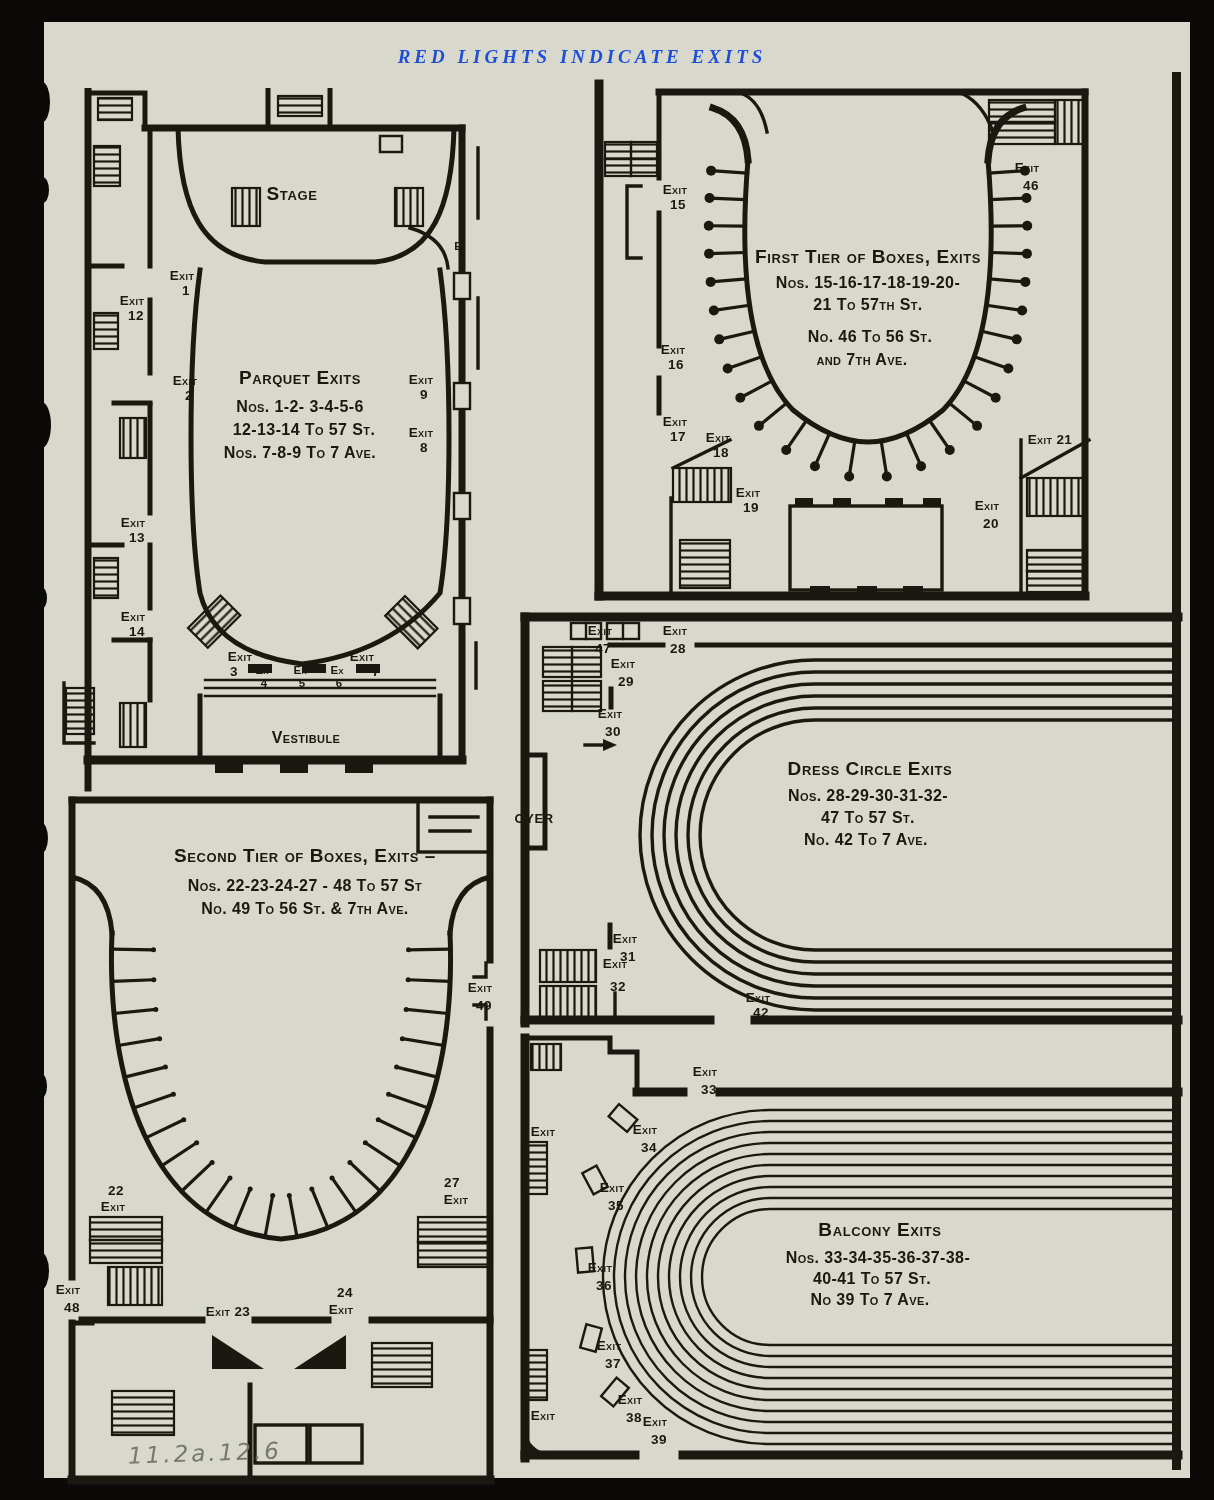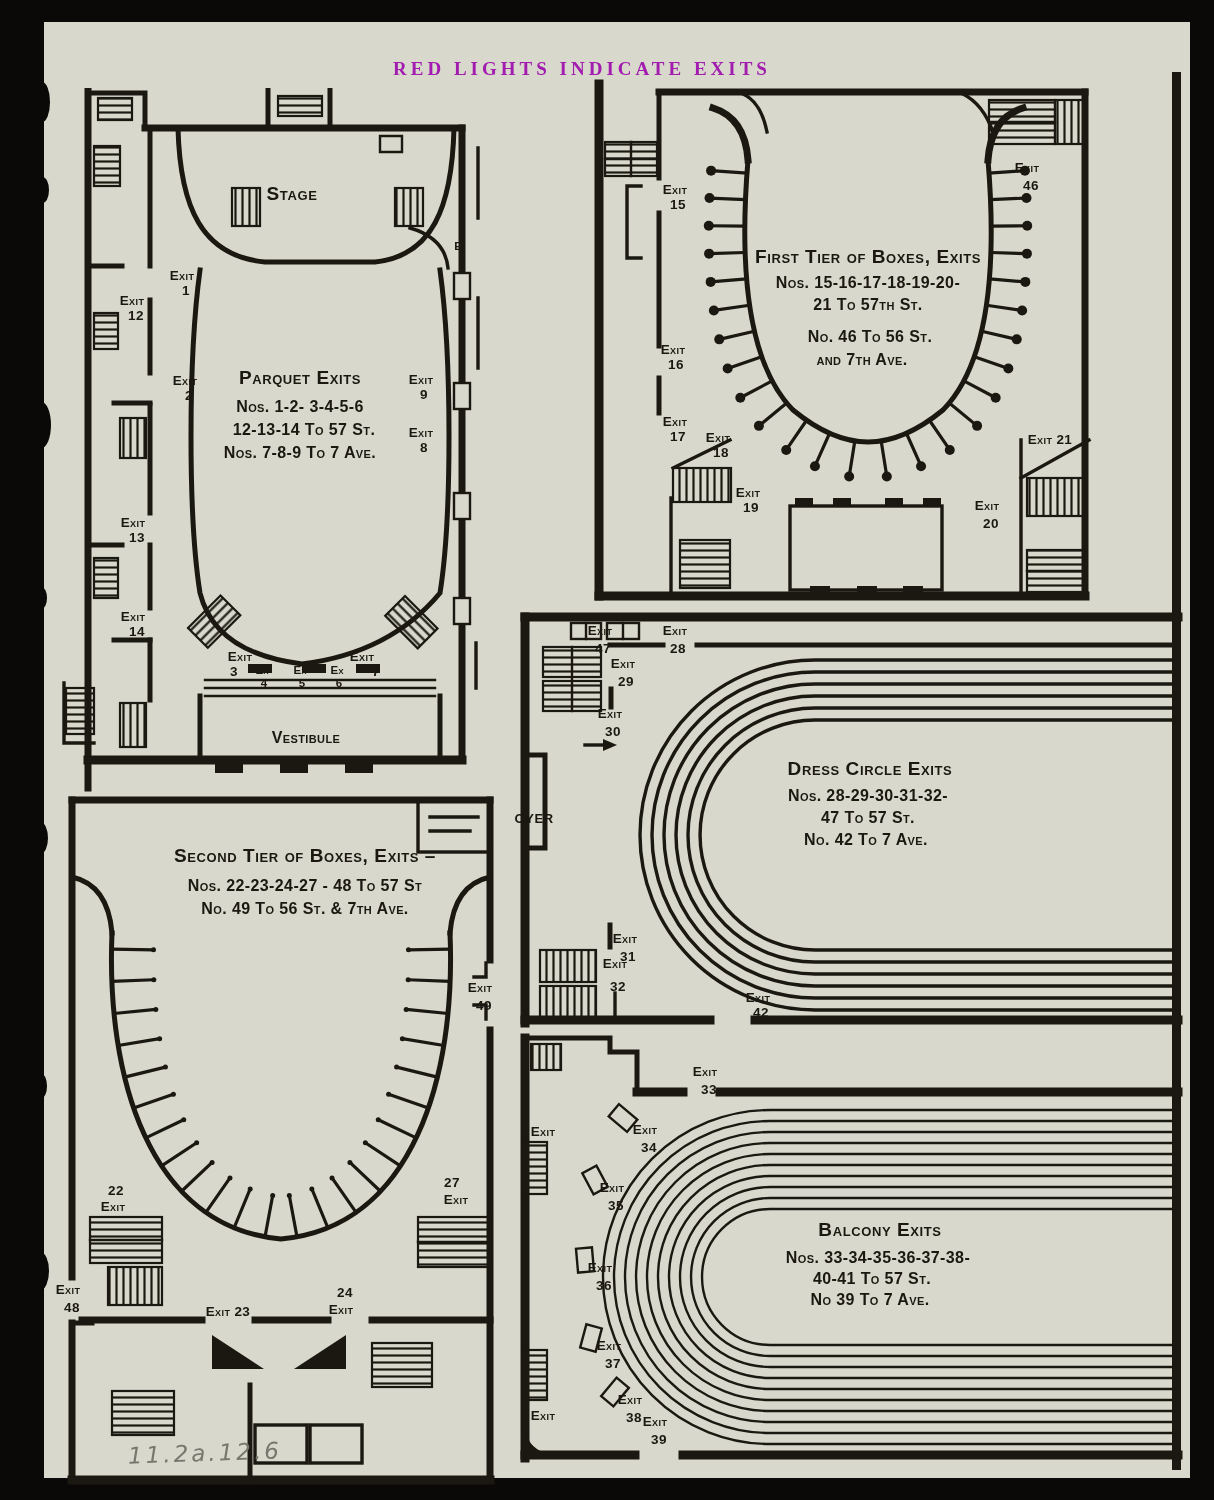--- a/index.html
+++ b/index.html
@@ -1,20 +1,20 @@
 <!DOCTYPE html>
 <html><head>
 <meta charset="utf-8">
 <style>
   html,body{margin:0;padding:0;background:#0a0908;width:1214px;height:1500px;position:relative;overflow:hidden}
   #paper{position:absolute;left:44px;top:22px;width:1146px;height:1456px;background:#d8d9cc;}
   .tear{position:absolute;background:#0a0908;border-radius:50%;}
-  #title{position:absolute;left:0;right:70px;top:36px;text-align:center;
+  #title{position:absolute;left:0;right:70px;top:24px;text-align:center;
          font-family:"Liberation Serif",serif;font-size:19px;font-weight:bold;
-         letter-spacing:4px;color:#a21caf;}
+         letter-spacing:4px;color:#1d4ed8;font-style:italic;}
   #note{position:absolute;left:84px;top:1418px;font-family:"DejaVu Sans",sans-serif;
         font-style:italic;font-size:23px;color:#77776e;letter-spacing:3px;transform:rotate(-2deg);}
   .plan{position:absolute;}
   .s{stroke:#1a1810;fill:none;stroke-linecap:square;stroke-linejoin:miter}
   .w2{stroke-width:2.4}.w3{stroke-width:3.4}.w5{stroke-width:5}.w7{stroke-width:7}.w9{stroke-width:9}
   .f{fill:#1a1810;stroke:none}
   .hb{stroke:#1a1810;stroke-width:2.2}
   .pp{fill:#d8d9cc;stroke:#1a1810;stroke-width:2.4}
   text{fill:#1a1810;stroke:none;font-family:"Liberation Sans",sans-serif;
        font-weight:bold;font-variant:small-caps;text-anchor:middle}

